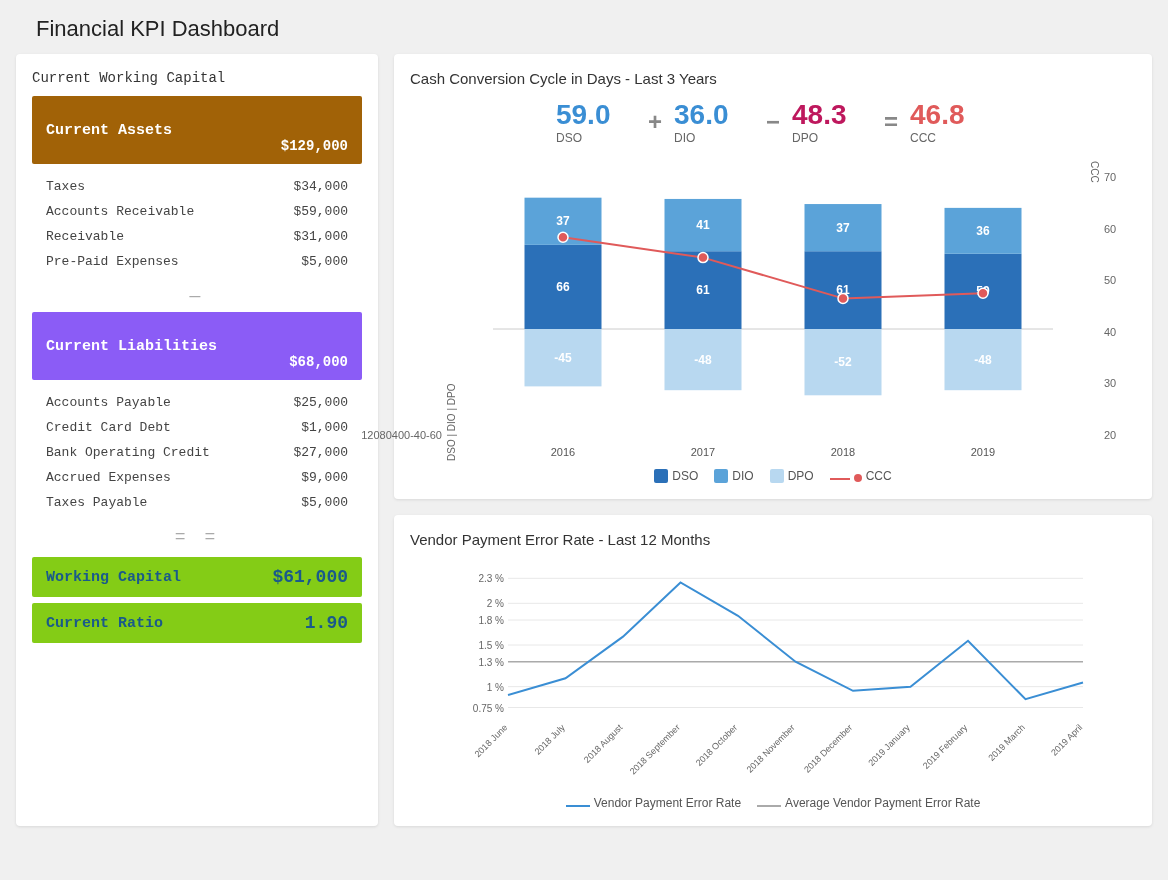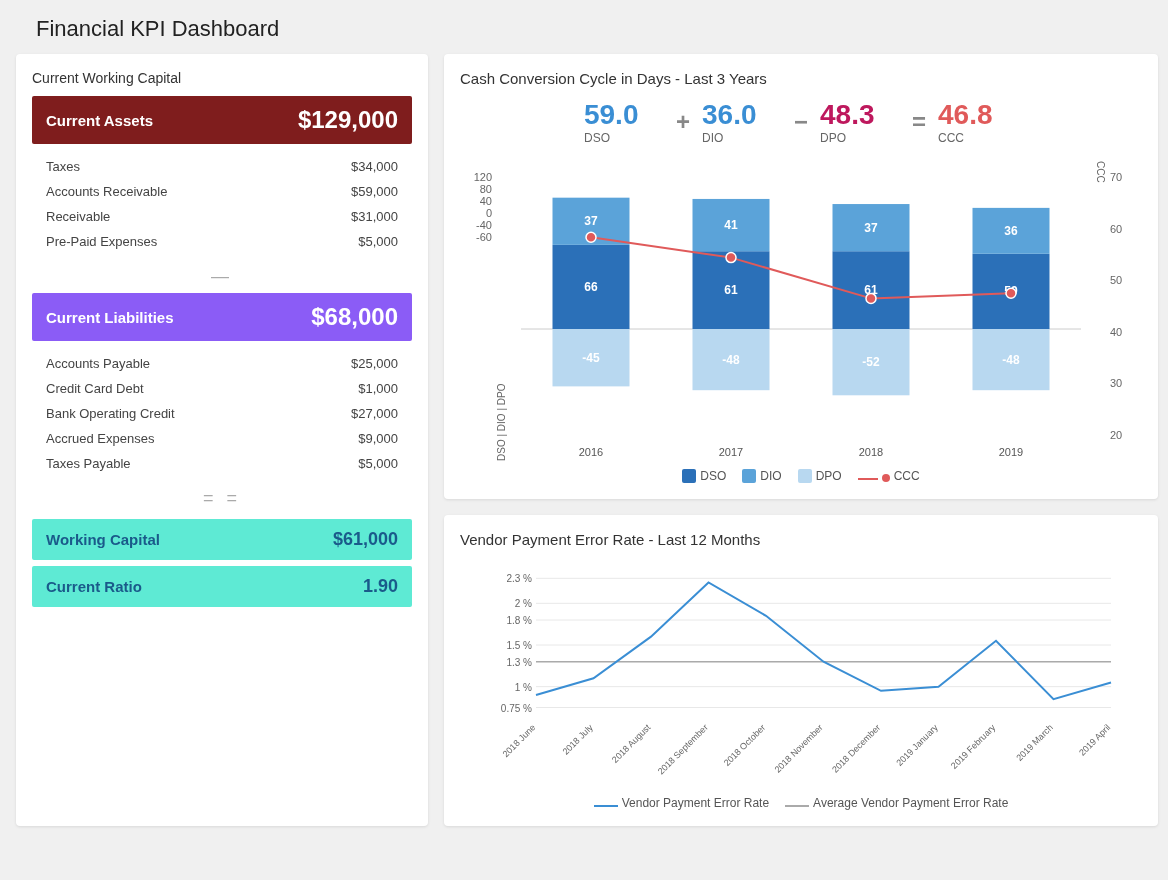--- a/index.html
+++ b/index.html
@@ -19,42 +19,43 @@
     }
     .main-layout {
       display: flex;
       gap: 16px;
     }
     
     .left-panel {
       background: #fff;
       border-radius: 4px;
       padding: 16px;
-      width: 412px;
+      width: 362px;
       flex-shrink: 0;
       box-shadow: 0 1px 3px rgba(0,0,0,0.1);
+      font-family: Liberation Mono, monospace;
     }
     .left-panel h2 {
       font-size: 14px;
       font-weight: normal;
       color: #333;
       margin-bottom: 10px;
     }
     .kpi-header {
-      background: #7f1d1d;
+      background: #a16207;
       color: #fff;
       display: flex;
       justify-content: space-between;
       align-items: center;
       padding: 10px 14px;
       border-radius: 2px;
       margin-bottom: 10px;
     }
     .kpi-header .label { font-size: 15px; font-weight: bold; }
-    .kpi-header .value { font-size: 24px; font-weight: bold; }
+    .kpi-header .value { font-size: 14px; font-weight: bold; margin-top: 32px; }
     .line-items { margin-bottom: 12px; }
     .line-item {
       display: flex;
       justify-content: space-between;
       padding: 5px 14px;
       font-size: 13px;
       color: #444;
     }
     .separator {
       text-align: center;
@@ -63,21 +64,21 @@
       margin: 6px 0;
       letter-spacing: 4px;
     }
     .kpi-header-liabilities {
       background: #8b5cf6;
     }
     .working-capital-section {
       margin-top: 10px;
     }
     .wc-row {
-      background: #5eead4;
+      background: #84cc16;
       display: flex;
       justify-content: space-between;
       align-items: center;
       padding: 10px 14px;
       border-radius: 2px;
       margin-bottom: 6px;
     }
     .wc-row .label { font-size: 15px; font-weight: bold; color: #1a5a8a; }
     .wc-row .value { font-size: 18px; font-weight: bold; color: #1a5a8a; }
 
@@ -247,21 +248,21 @@
           <div class="sub">DPO</div>
         </div>
         <div class="ccc-op">=</div>
         <div class="ccc-metric">
           <div class="num red">46.8</div>
           <div class="sub">CCC</div>
         </div>
       </div>
 
       <div style="display:flex; align-items:stretch;">
-        <div style="display:flex;flex-direction:column;justify-content:flex-start;align-items:flex-end;padding-right:4px;font-size:11px;color:#666;width:36px;padding-top:10px;padding-bottom:20px;">
+        <div style="display:flex;flex-direction:row;justify-content:flex-end;align-items:flex-end;padding-right:4px;font-size:11px;color:#666;width:36px;padding-top:10px;padding-bottom:20px;">
           <span>120</span>
           <span>80</span>
           <span>40</span>
           <span>0</span>
           <span>-40</span>
           <span>-60</span>
         </div>
         <div style="writing-mode:vertical-rl;transform:rotate(180deg);font-size:10px;color:#666;margin-right:4px;display:flex;align-items:center;">DSO | DIO | DPO</div>
         <svg id="ccc-svg" viewBox="0 0 580 300" style="flex:1;height:300px;">
             <line x1="10" y1="168" x2="570" y2="168" stroke="#ccc" stroke-width="1"></line>

